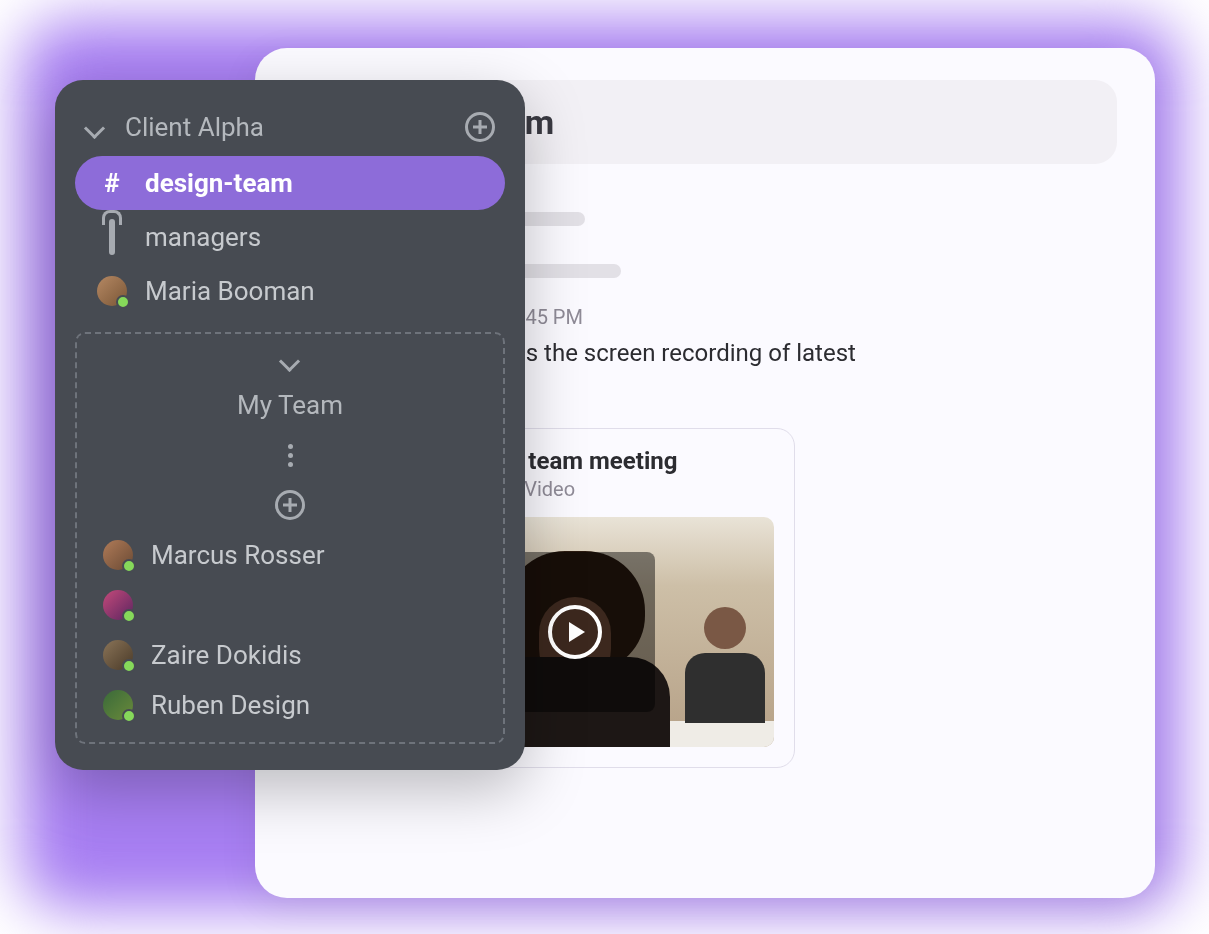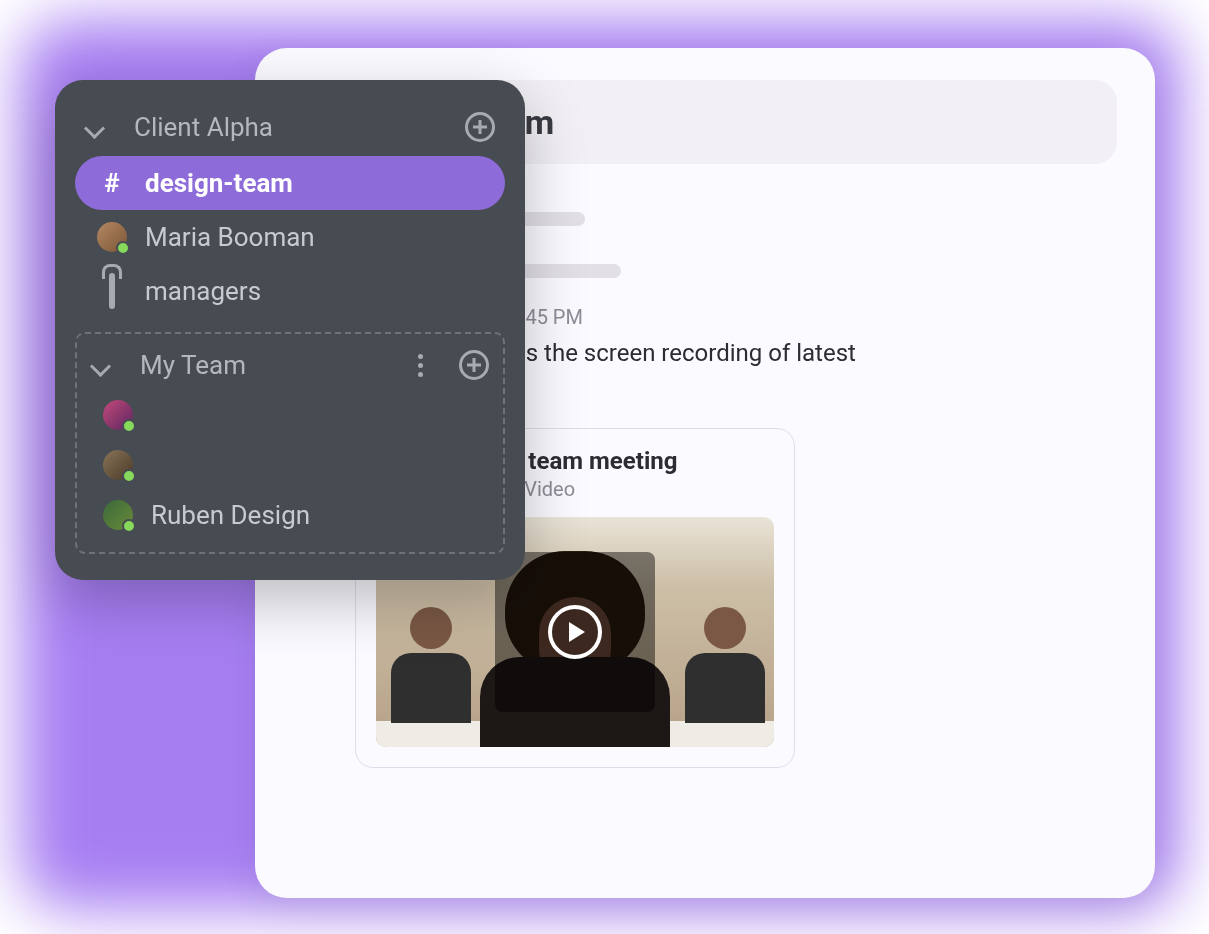--- a/index.html
+++ b/index.html
@@ -136,21 +136,21 @@
     left:55px; top:80px;
     width:470px;
     background:#474b52;
     border-radius:28px;
     padding:24px 20px 26px 20px;
     z-index:2;
     box-shadow: 0 20px 60px rgba(0,0,0,0.25);
     color:#c0c3c9;
   }
   .section-head{
-    display:flex; align-items:center; gap:29px;
+    display:flex; align-items:center; gap:20px;
     padding:8px 10px 14px 10px;
     font-size:26px;
   }
   .chev{
     width:20px; height:20px; position:relative; flex-shrink:0;
   }
   .chev::before{
     content:""; position:absolute; left:2px; top:4px;
     width:12px; height:12px; border-left:3px solid #a7abb1; border-bottom:3px solid #a7abb1;
     transform:rotate(-45deg);
@@ -201,21 +201,21 @@
   .presence{
     position:absolute;right:-3px;bottom:-3px;width:14px;height:14px;background:#86d95a;border:2px solid #474b52;border-radius:50%;
   }
 
   .team-box{
     margin-top:14px;
     border:2px dashed #6e737b;
     border-radius:10px;
     padding:10px 4px 12px 4px;
   }
-  .team-box .section-head{ padding-top:6px; padding-bottom:10px;}
+  .team-box .section-head{ padding-top:6px; padding-bottom:10px;flex-direction:column;}
   .team-box .chan-row{ padding:10px 22px; }
 </style>
 </head>
 <body>
 
 <div class="glow" style="background:#a77ef2;"></div>
 
 <div class="main-panel">
 
   <div class="channel-header">
@@ -282,52 +282,59 @@
     <span class="section-title">Client Alpha</span>
     <span class="plus-circ"></span>
   </div>
 
   <div class="chan-row active">
     <span class="ic">#</span>
     <span>design-team</span>
   </div>
 
   <div class="chan-row">
+    <span class="ic"><span class="lock"></span></span>
+    <span>managers</span>
+  </div>
+
+  <div class="chan-row">
     <span class="mini-av c5">
         <span class="presence"></span>
       </span>
     <span>Maria Booman</span>
-  </div>
-
-  <div class="chan-row">
-    <span class="ic"><span class="lock"></span></span>
-    <span>managers</span>
   </div>
 
   <div class="team-box">
     <div class="section-head">
       <span class="chev"></span>
       <span class="section-title">My Team</span>
       <span class="kebab">
           <span></span>
           <span></span>
           <span></span>
         </span>
       <span class="plus-circ"></span>
     </div>
 
     <div class="chan-row">
+      <span class="mini-av">
+          <span class="presence"></span>
+        </span>
+      <span>Marcus Rosser</span>
+    </div>
+    <div class="chan-row">
       <span class="mini-av c2">
           <span class="presence"></span>
         </span>
     </div>
     <div class="chan-row">
       <span class="mini-av c3">
           <span class="presence"></span>
         </span>
+      <span>Zaire Dokidis</span>
     </div>
     <div class="chan-row">
       <span class="mini-av c4">
           <span class="presence"></span>
         </span>
       <span>Ruben Design</span>
     </div>
   </div>
 </div>
 

